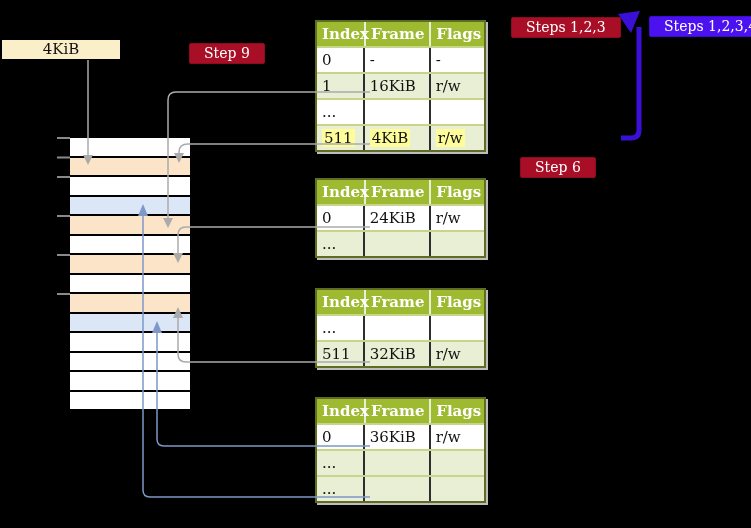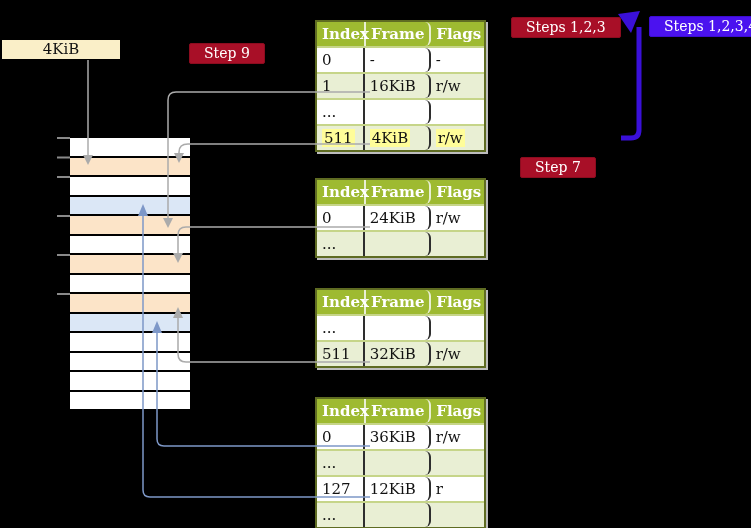--- a/index.html
+++ b/index.html
@@ -12,21 +12,21 @@
   .memcol > .white{background:#ffffff;}
   .memcol > .peach{background:#fce4c8;}
   .memcol > .blue {background:#dbe7f6;}
 
   
   .ptable{position:absolute;left:315px;width:167px;border:2px solid #5f6c22;
           background:#fff;box-shadow:2px 2px 0 #bdbdbd;z-index:2;}
   .trow{display:flex;}
   .cell{box-sizing:border-box;height:24px;padding:1px 0 0 5px;font-size:15px;line-height:22px;color:#111;}
   .c1{width:49px;}
-  .c2{width:68px;border-radius:6px;}
+  .c2{width:68px;}
   .c3{width:55px;}
   .hrow{background:#9eba31;}
   .hrow .cell{color:#fff;font-weight:bold;}
   .hrow .c1,.hrow .c2{border-right:2px solid #e9efd4;}
   .brow{background:#fff;border-top:2px solid #c6d589;}
   .brow.alt{background:#e9efd4;}
   .brow .c1,.brow .c2{border-right:2px solid #2e2e2e;}
   .hl{background:#fffd99;padding:0 2px;}
 
   
@@ -42,21 +42,21 @@
 </head>
 <body>
 
 <div class="canvas">
 
   <div class="frame-label">4KiB</div>
 
   <div class="badge crimson" style="left:189px;top:43px;">Step 9</div>
   <div class="badge crimson" style="left:511px;top:17px;">Steps 1,2,3</div>
   <div class="badge bluebadge" style="left:649px;top:16px;">Steps 1,2,3,4</div>
-  <div class="badge crimson" style="left:520px;top:157px;">Step 7</div>
+  <div class="badge crimson" style="left:520px;top:157px;">Step 6</div>
 
   <div class="memcol">
     <div class="white"></div>
     <div class="peach"></div>
     <div class="white"></div>
     <div class="blue"></div>
     <div class="peach"></div>
     <div class="white"></div>
     <div class="peach"></div>
     <div class="white"></div>
@@ -140,25 +140,20 @@
     </div>
     <div class="trow brow">
       <div class="cell c1">0</div>
       <div class="cell c2">36KiB</div>
       <div class="cell c3">r/w</div>
     </div>
     <div class="trow brow alt">
       <div class="cell c1">...</div>
       <div class="cell c2"></div>
       <div class="cell c3"></div>
-    </div>
-    <div class="trow brow">
-      <div class="cell c1">127</div>
-      <div class="cell c2">12KiB</div>
-      <div class="cell c3">r</div>
     </div>
     <div class="trow brow alt">
       <div class="cell c1">...</div>
       <div class="cell c2"></div>
       <div class="cell c3"></div>
     </div>
   </div>
 
   <svg class="overlay" width="751" height="528" viewBox="0 0 751 528">
 

